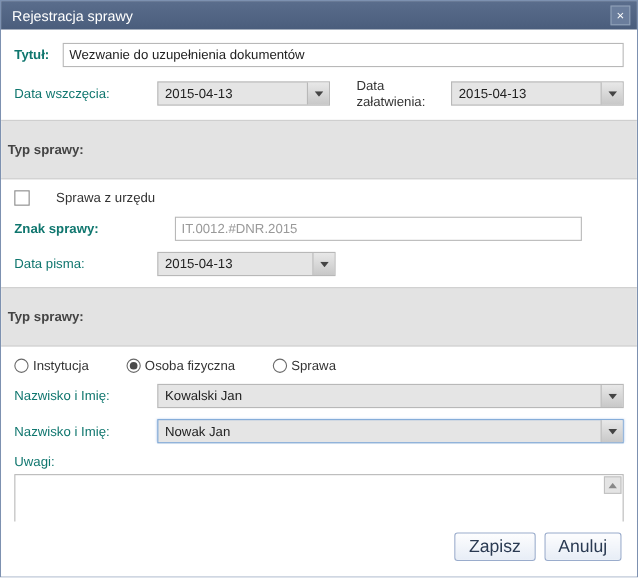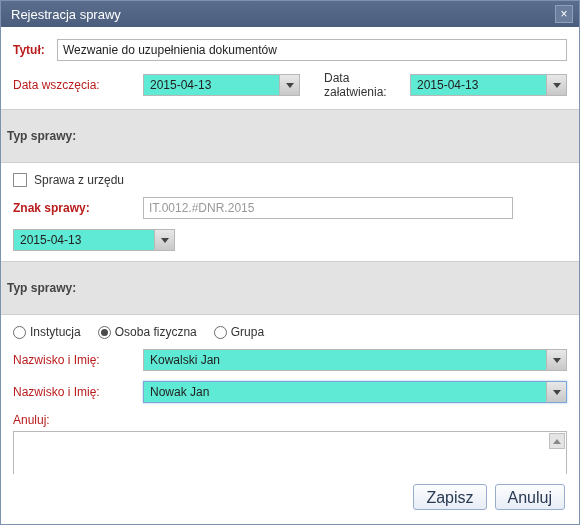--- a/index.html
+++ b/index.html
@@ -49,21 +49,21 @@
     overflow: hidden;
   }
   .row {
     display: flex;
     align-items: center;
     margin-bottom: 10px;
   }
   .row .label {
     width: 130px;
     font-weight: normal;
-    color: #b91c1c;
+    color: #0f766e;
   }
   .row .label.bold, .section .label.bold { font-weight: bold; }
   .row .field { flex: 1; }
   .row .label2 {
     width: 110px;
     padding-left: 24px;
   }
   input[type="text"], .combo, .dateinput, textarea {
     width: 100%;
     border: 1px solid #b8b8b8;
@@ -72,21 +72,21 @@
     font-size: 12px;
     padding: 3px 5px;
     height: 22px;
     color: #222;
   }
   .combo, .dateinput {
     display: flex;
     align-items: center;
     padding: 0;
     position: relative;
-    background: #5eead4;
+    background: #e5e5e5;
   }
   .combo .val, .dateinput .val {
     flex: 1;
     padding: 0 6px;
     line-height: 20px;
     white-space: nowrap;
     overflow: hidden;
   }
   .combo .btn, .dateinput .btn {
     width: 20px;
@@ -103,21 +103,21 @@
     border-top: 1px solid #cfcfcf;
     border-bottom: 1px solid #cfcfcf;
     padding: 19px 6px;
     margin: 4px -12px 10px -12px;
     font-weight: bold;
     color: #444;
   }
   .checkbox-row, .radio-row {
     display: flex;
     align-items: center;
-    gap: 3px;
+    gap: 20px;
     margin-bottom: 10px;
   }
   .chk {
     width: 14px; height: 14px;
     border: 1px solid #8a8a8a;
     background: #fff;
     display: inline-block;
     margin-right: 4px;
   }
   .radio {
@@ -216,25 +216,26 @@
     <div class="section">Typ sprawy:</div>
 
     <div class="checkbox-row">
       <span class="chk"></span>
       <span>Sprawa z urzędu</span>
     </div>
 
     <div class="row">
       <div class="label bold" style="width:130px">Znak sprawy:</div>
       <div class="field" style="max-width:370px">
-        <input type="text" class="placeholder" style="color: rgb(153, 153, 153);" value="IT.0012.#DNR.2015">
-      </div>
-    </div>
-
-    <div class="row">
+        <input type="text" class="placeholder" style="color: rgb(153, 153, 153); margin-left: 16px;" value="IT.0012.#DNR.2015">
+      </div>
+    </div>
+
+    <div class="row">
+      <div class="label" style="width:130px">Data pisma:</div>
       <div class="field" style="max-width:162px">
         <div class="dateinput">
           <span class="val">2015-04-13</span>
           <span class="btn">
             <svg viewBox="0 0 8 5">
                 <path d="M0 0 L8 0 L4 5 Z" fill="#444"></path>
               </svg>
           </span>
         </div>
       </div>
@@ -246,21 +247,21 @@
       <span class="radio">
         <span class="dot"></span>
         <span>Instytucja</span>
       </span>
       <span class="radio">
         <span class="dot on"></span>
         <span>Osoba fizyczna</span>
       </span>
       <span class="radio">
         <span class="dot"></span>
-        <span>Grupa</span>
+        <span>Sprawa</span>
       </span>
     </div>
 
     <div class="row">
       <div class="label" style="width:130px">Nazwisko i Imię:</div>
       <div class="field">
         <div class="combo">
           <span class="val">Kowalski Jan</span>
           <span class="btn">
             <svg viewBox="0 0 8 5">
@@ -280,21 +281,21 @@
           <span class="btn">
             <svg viewBox="0 0 8 5">
                 <path d="M0 0 L8 0 L4 5 Z" fill="#444"></path>
               </svg>
           </span>
         </div>
       </div>
     </div>
 
     <div class="row" style="margin-bottom:2px">
-      <div class="label" style="width:130px">Anuluj:</div>
+      <div class="label" style="width:130px">Uwagi:</div>
     </div>
     <div class="textarea-wrap">
       <textarea style=""></textarea>
       <div class="scroll-arrow up">
         <svg width="8" height="5" viewBox="0 0 8 5">
             <path d="M0 5 L8 5 L4 0 Z" fill="#888"></path>
           </svg>
       </div>
       <div class="scroll-arrow down">
         <svg width="8" height="5" viewBox="0 0 8 5">

